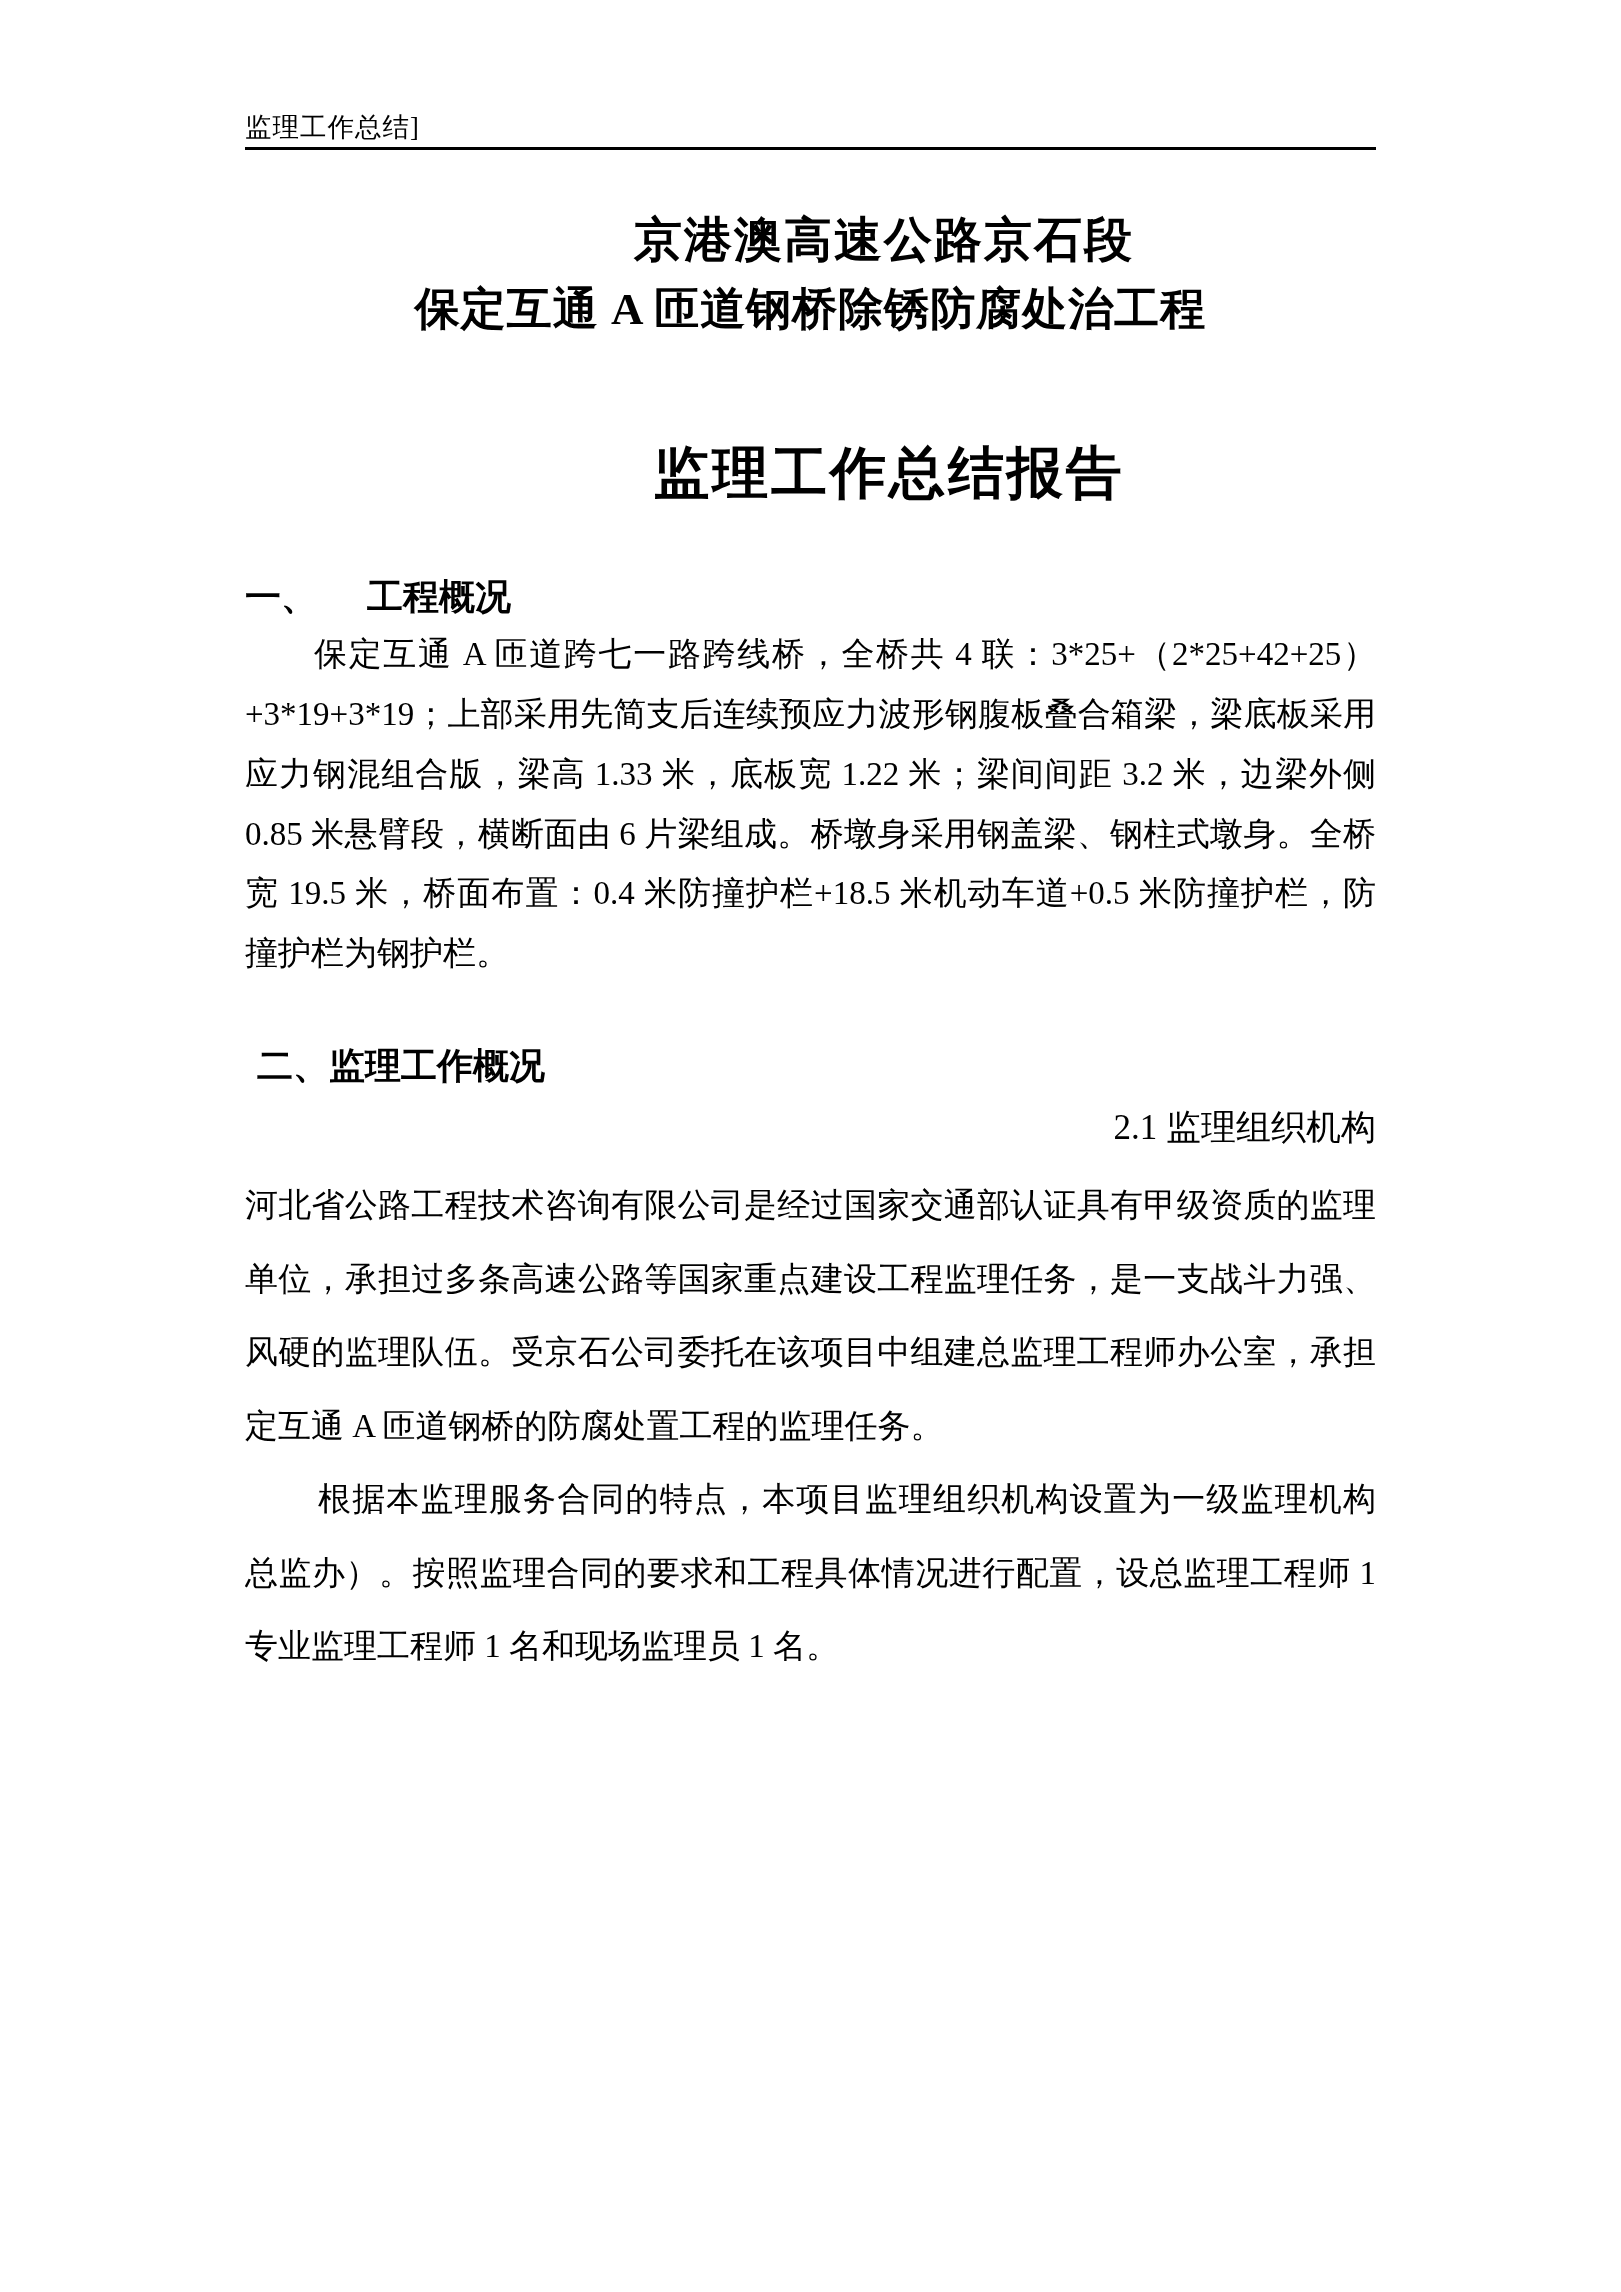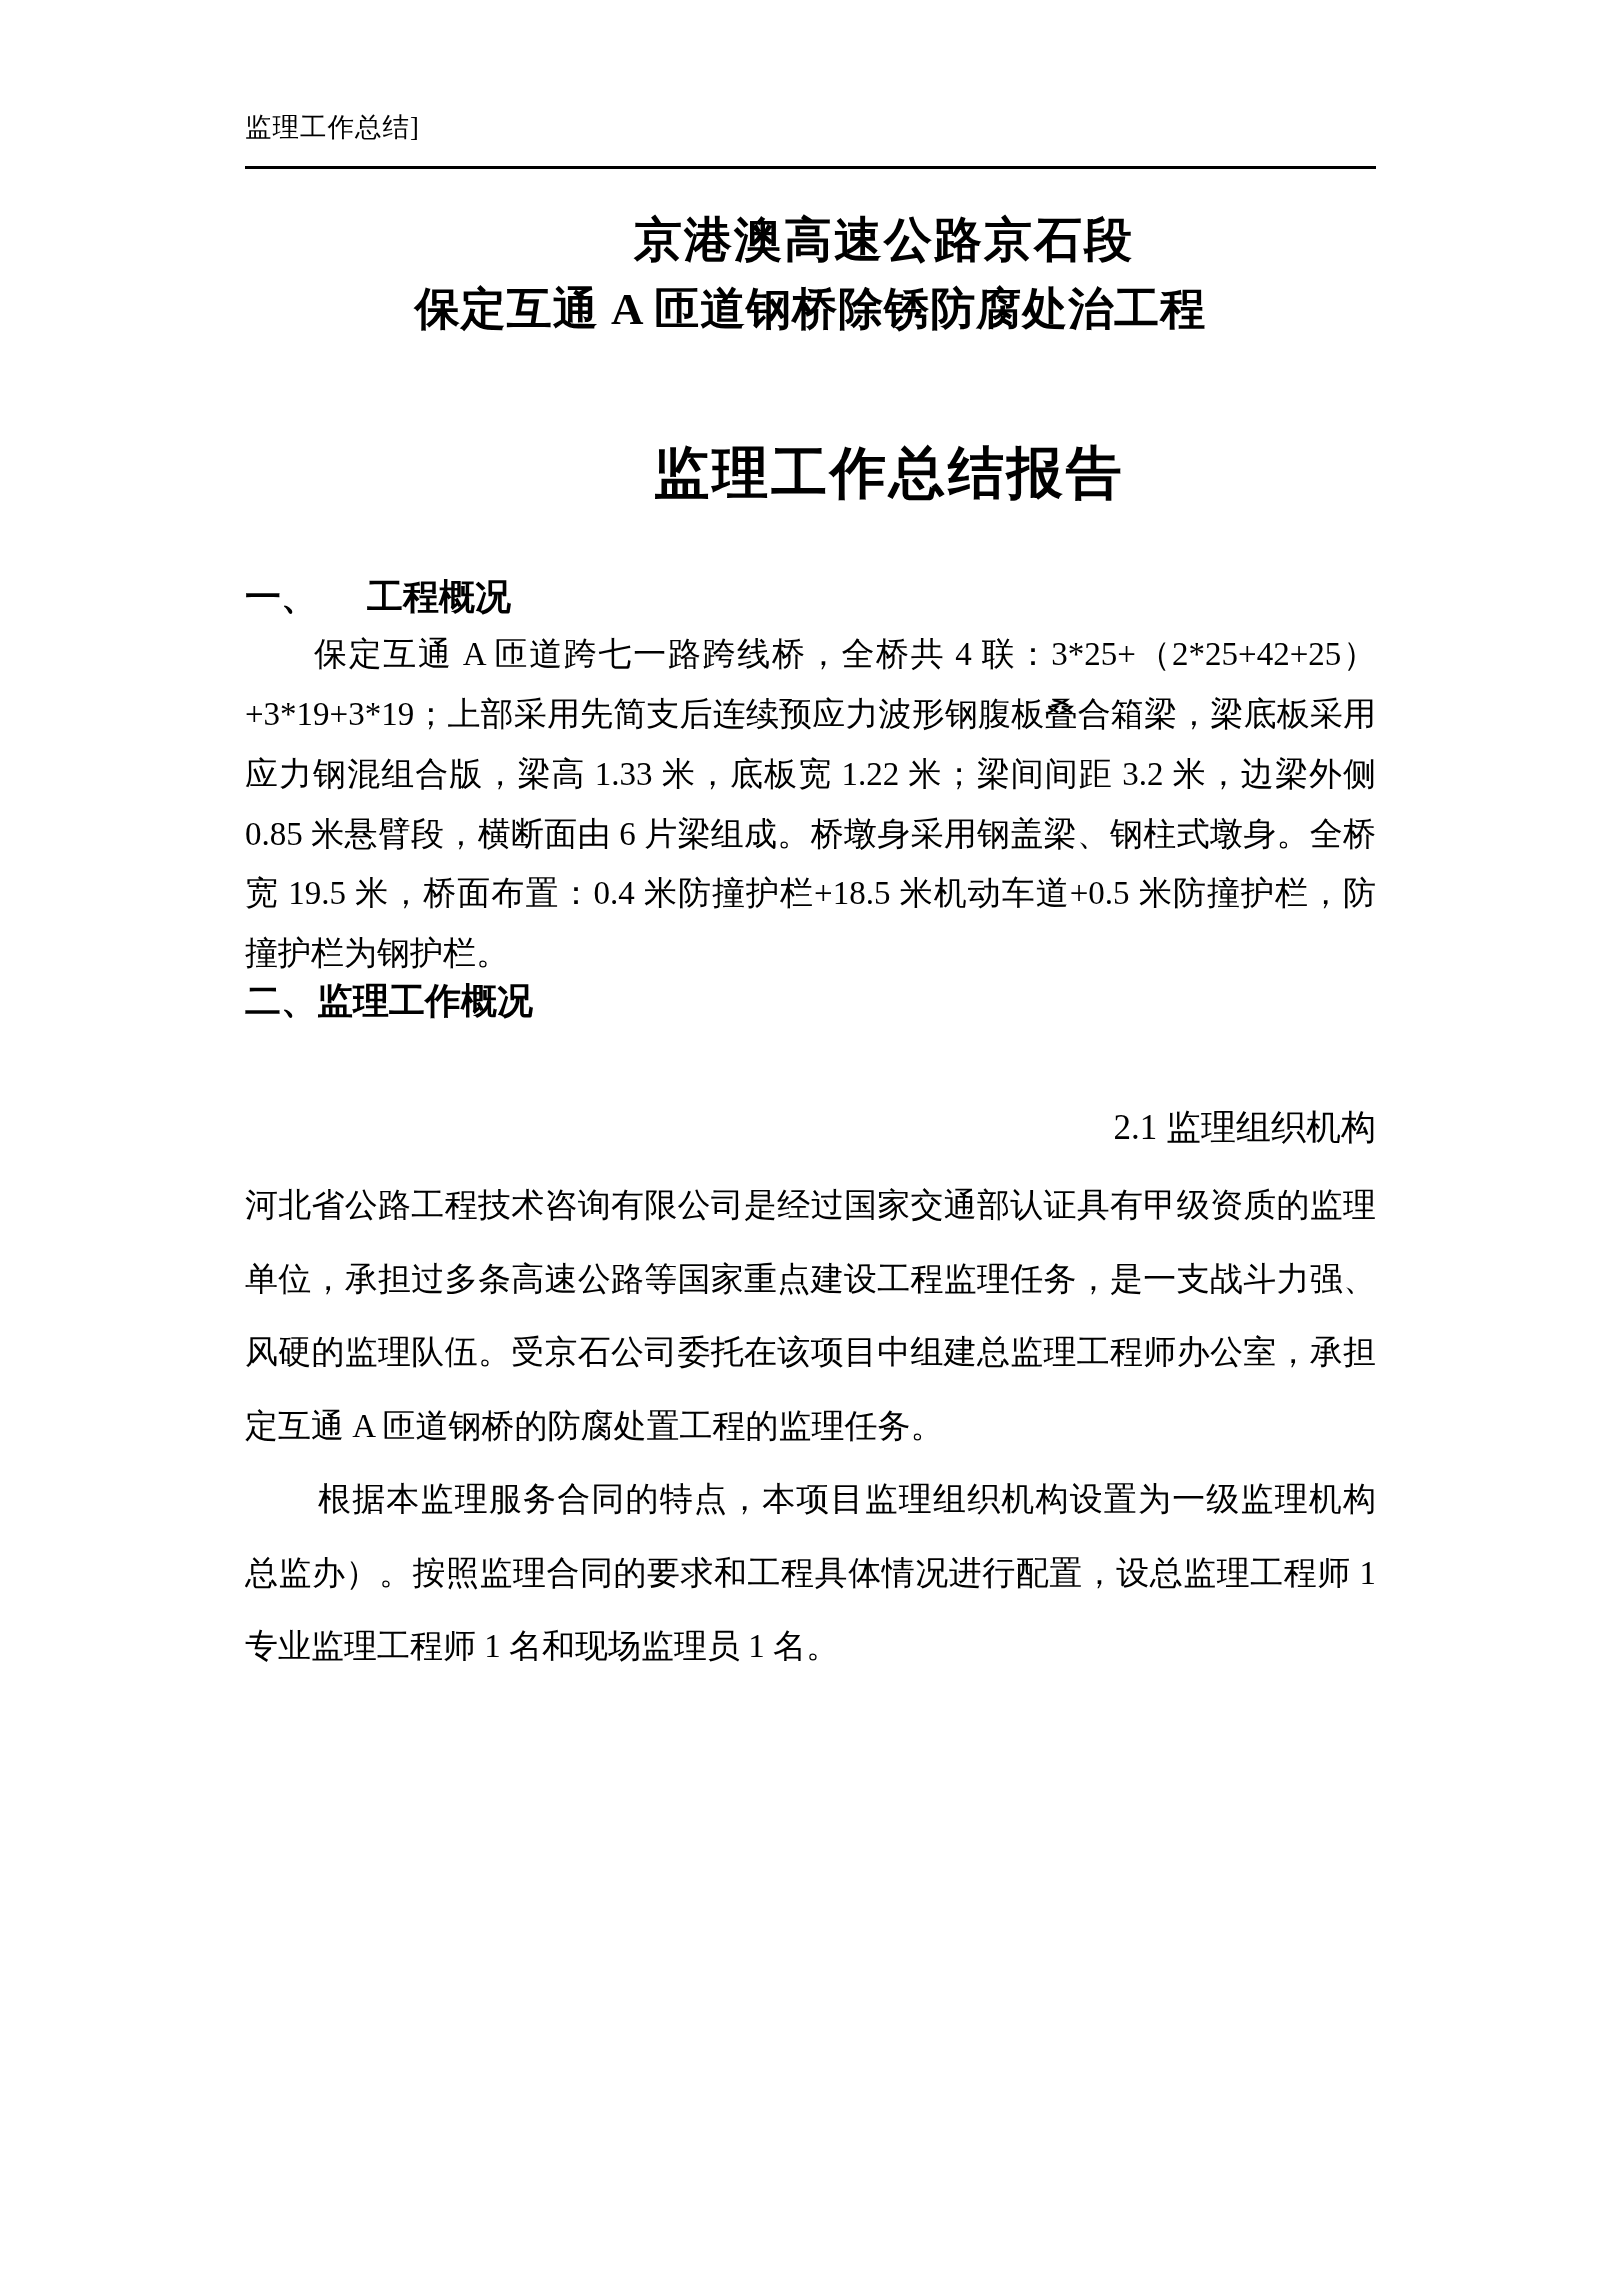--- a/index.html
+++ b/index.html
@@ -13,21 +13,21 @@
     position:relative;
     width:1621px;height:2293px;
     background:#ffffff;
     overflow:hidden;
   }
   .abs{position:absolute;left:245px;right:245px;}
   
   .header{
     top:112px;
     border-bottom:3.9px solid #000000;
-    padding-bottom:23px;
+    padding-bottom:4px;
   }
   .header-text{
     font-size:26.5px;
     line-height:31px;
     letter-spacing:1px;
   }
   
   .doc-title{
     text-align:center;
     font-weight:bold;
@@ -38,21 +38,21 @@
   .t2{top:284px;font-size:45px;letter-spacing:1px;}
   .tmain{top:441px;font-size:56px;text-indent:157px;letter-spacing:2.9px;}
   
   .sec-heading{
     font-weight:bold;
     font-size:36px;
     line-height:43px;
     white-space:nowrap;
   }
   .h1{top:576px;}
-  .h2{top:980px;}
+  .h2{top:1045px;margin-left:12px;}
   .h-num{display:inline-block;}
   .h-gap{margin-left:41px;display:inline-block;}
   .sub-heading{
     top:1106px;
     font-size:35px;
     line-height:43px;
     font-weight:normal;
     white-space:nowrap;
     text-align:right;
   }

